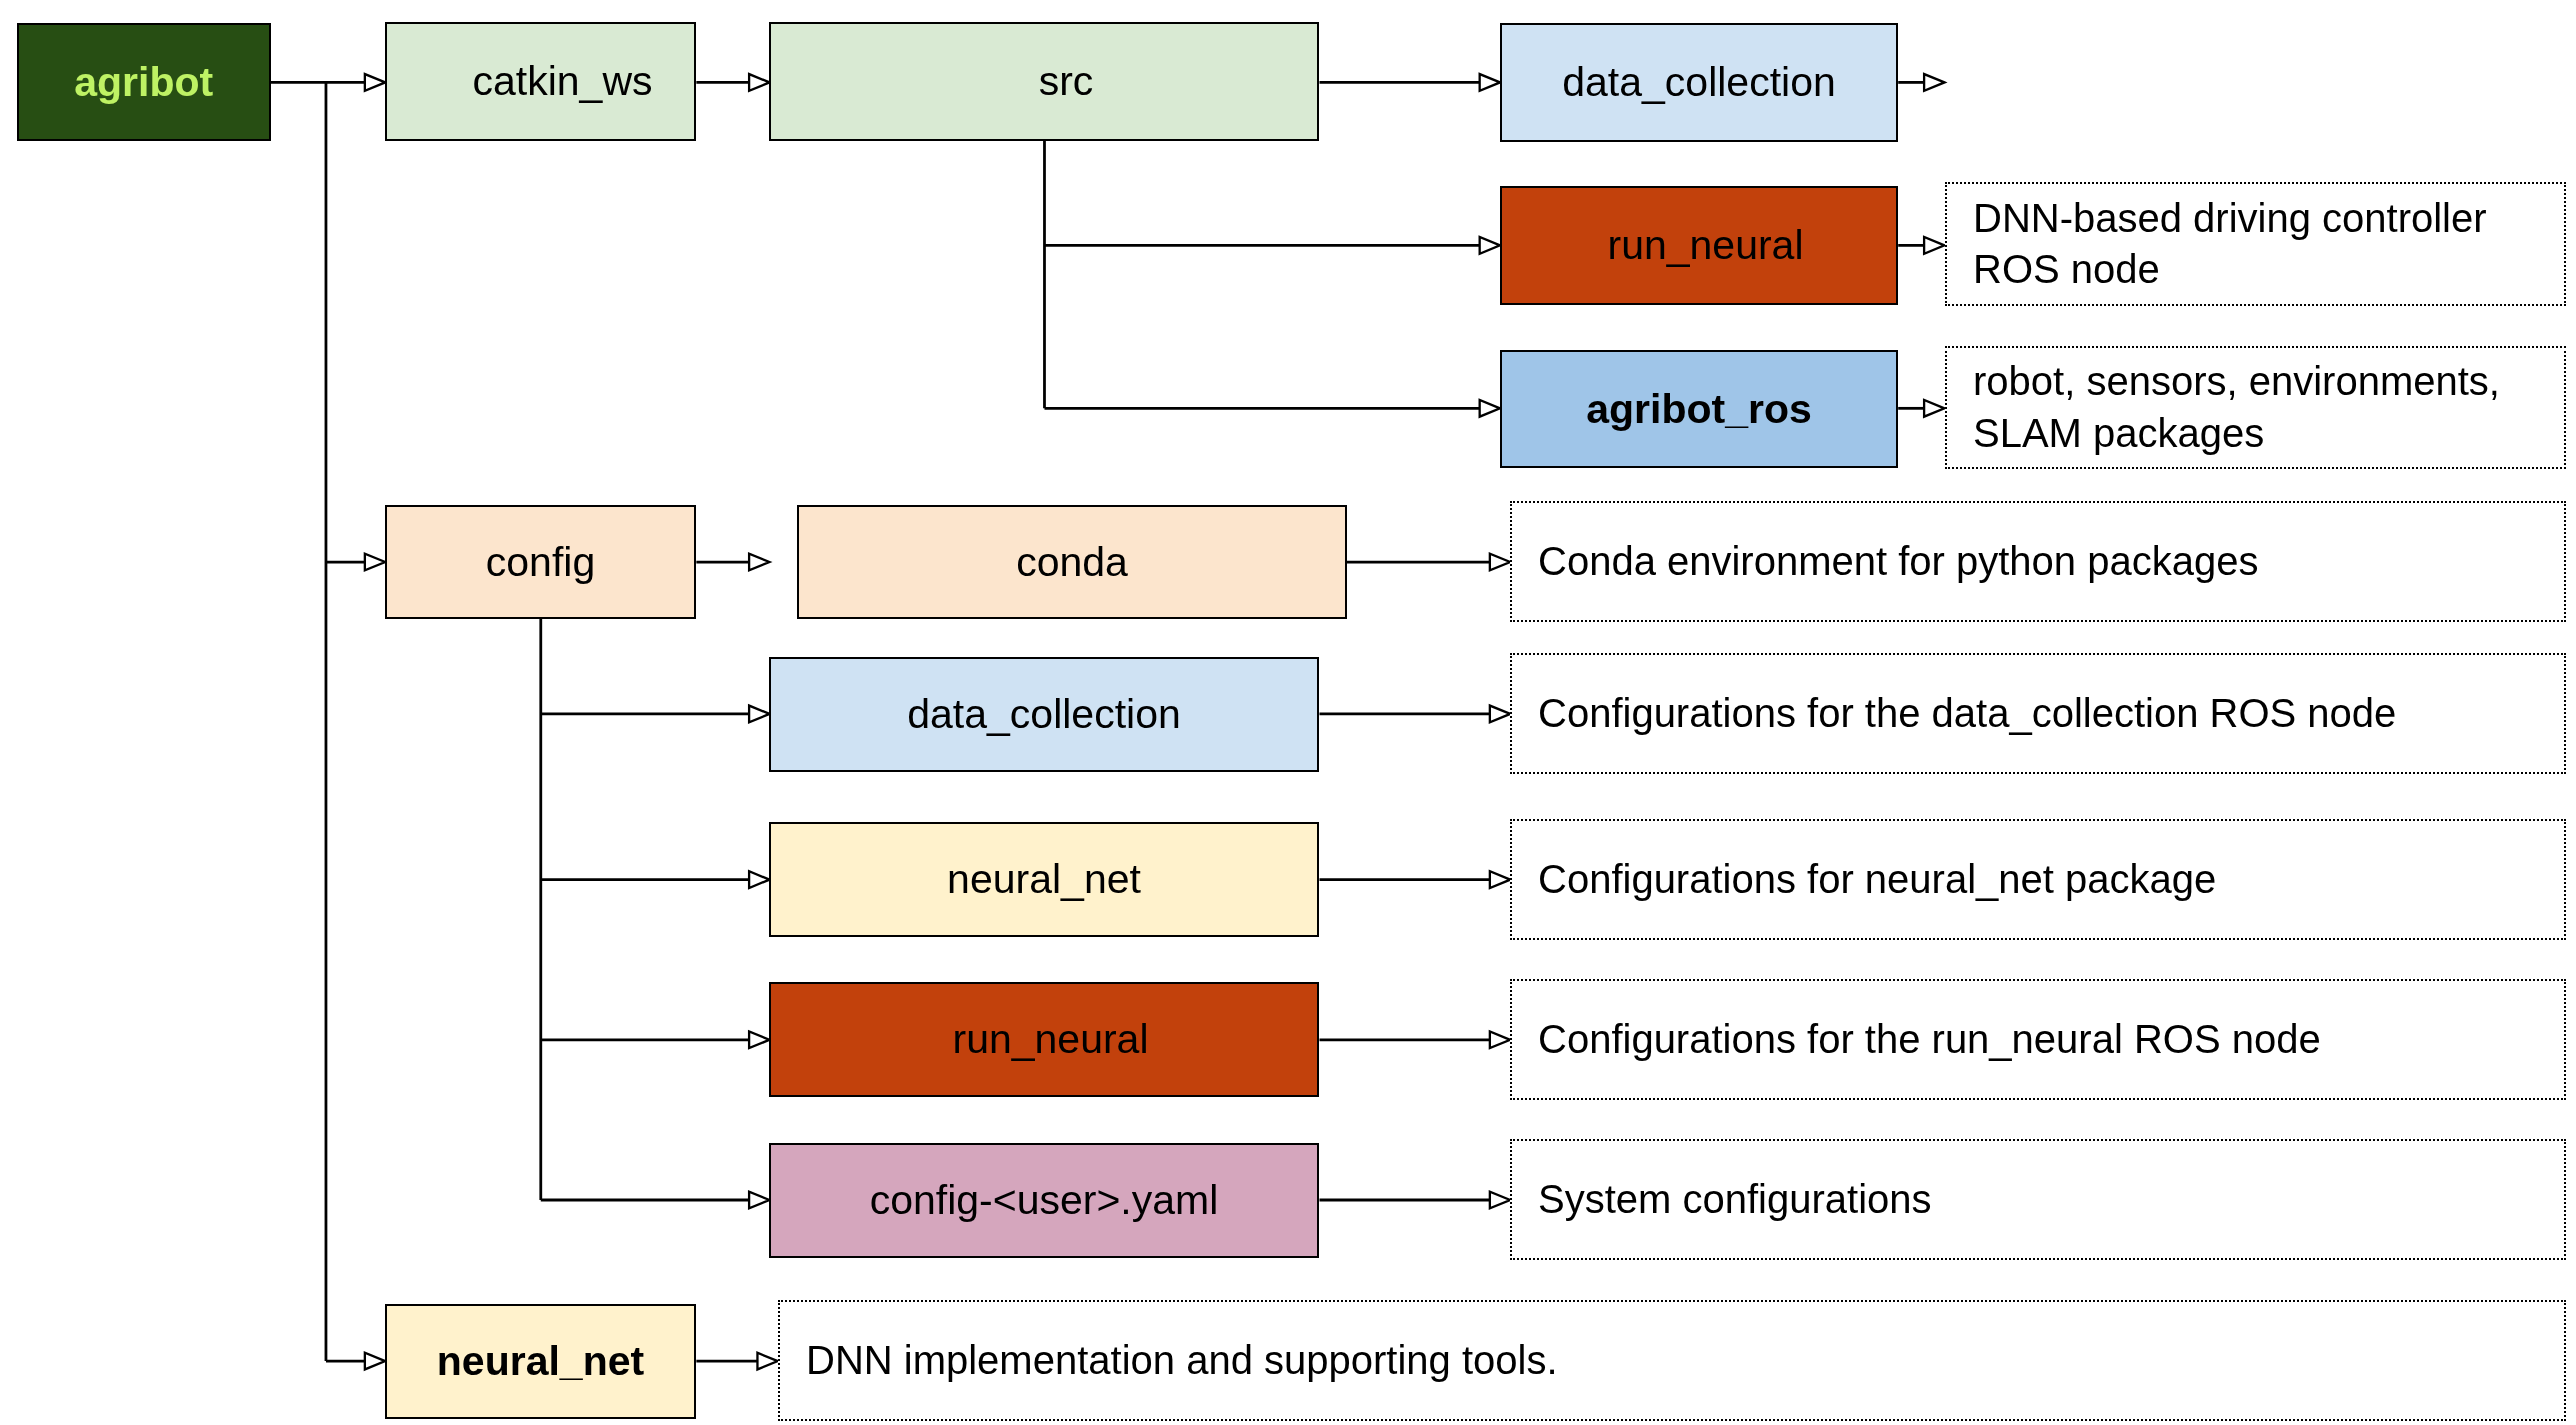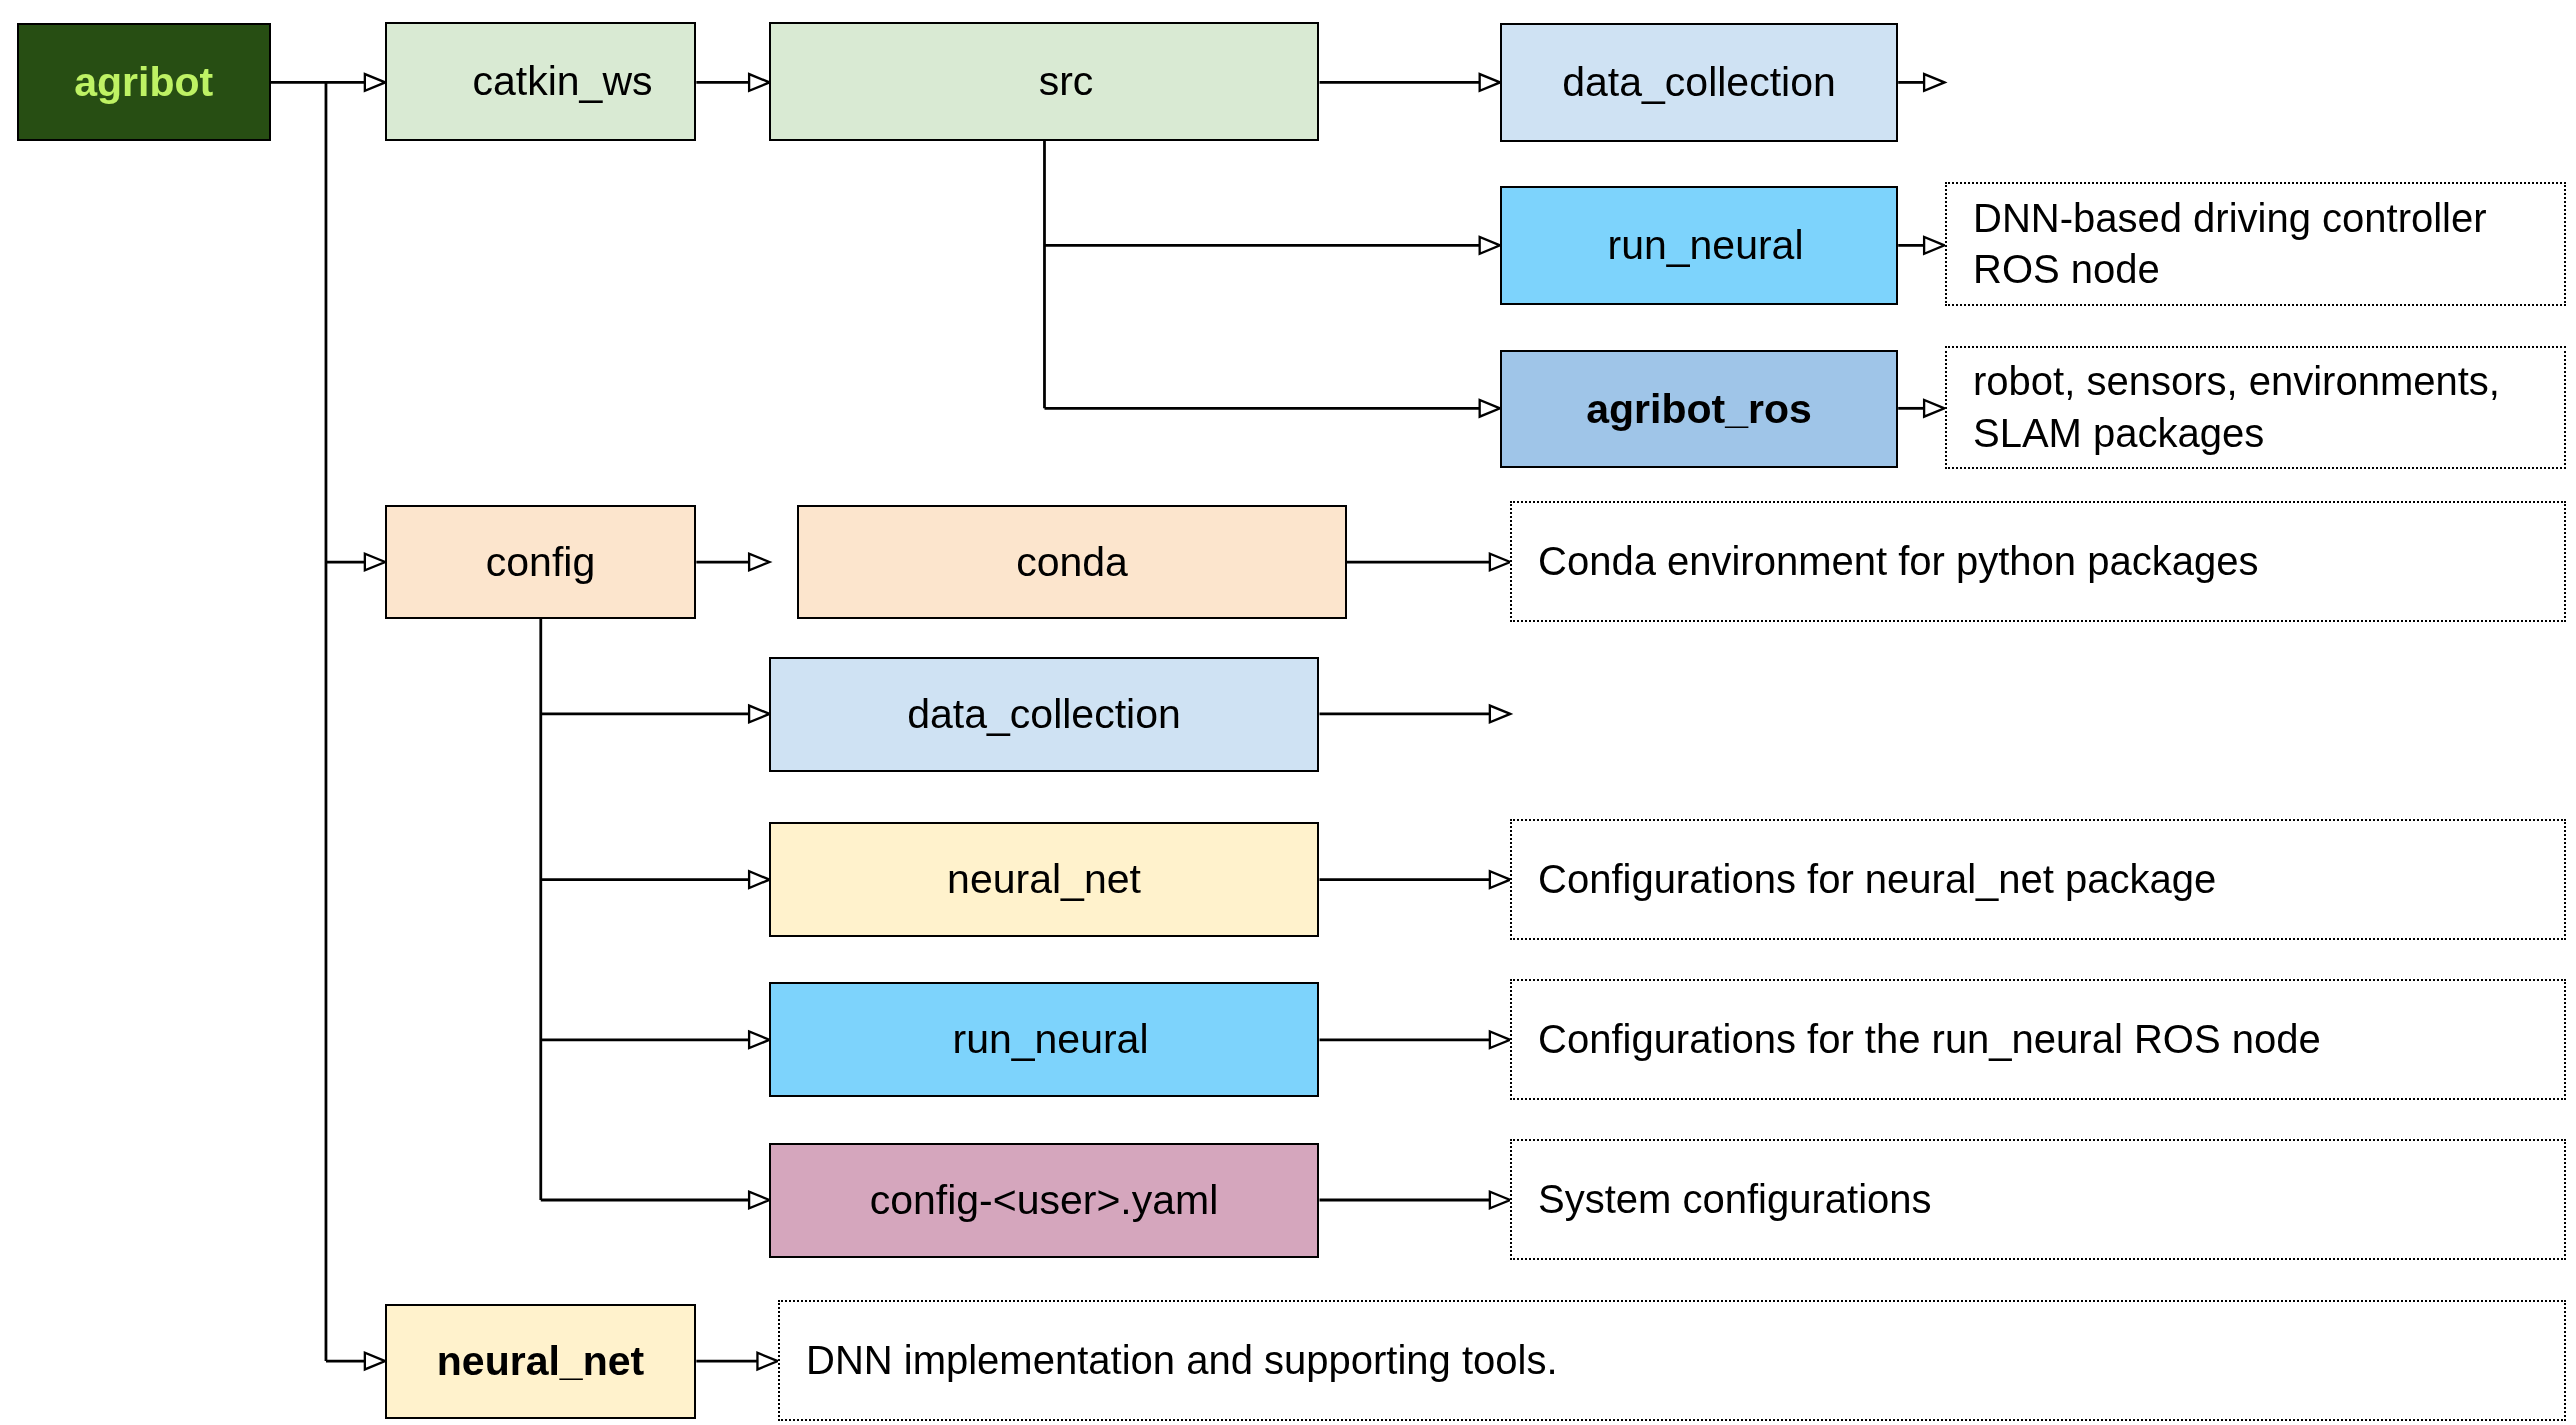--- a/index.html
+++ b/index.html
@@ -29,21 +29,21 @@
     line-height:1.28;
     padding:0 26px;
     text-align:left;
     background:#ffffff;
   }
   .bold{font-weight:bold;}
   .c-darkgreen{background:#274e13;color:#bef264;font-weight:bold;}
   .c-green{background:#d9ead3;padding-left:44px;}
   .c-blue{background:#cfe2f3;}
   .c-mblue{background:#9fc5e8;}
-  .c-purple{background:#7dd3fc;padding-left:13px;}
+  .c-purple{background:#c2410c;padding-left:13px;}
   .c-peach{background:#fce5cd;}
   .c-yellow{background:#fff2cc;}
   .c-pink{background:#d5a6bd;}
   #wires{position:absolute;left:0;top:0;width:2576px;height:1425px;}
   #wires line, #wires polyline{stroke:#000;stroke-width:3;fill:none;}
   #wires polygon{fill:#ffffff;stroke:#000;stroke-width:2.5;}
 </style>
 </head>
 <body>
 
@@ -167,20 +167,21 @@
 
   <div class="node c-yellow bold" style="left:385px;top:1304px;width:311px;height:115px;">neural_net</div>
 
 
   <div class="desc" style="left:1945px;top:182px;width:621px;height:124px;">DNN-based driving controller ROS node</div>
 
   <div class="desc" style="left:1945px;top:346px;width:621px;height:123px;">robot, sensors, environments, SLAM packages</div>
 
   <div class="desc" style="left:1510px;top:501px;width:1056px;height:121px;">Conda environment for python packages</div>
 
+  <div class="desc" style="left:1510px;top:653px;width:1056px;height:121px;">Configurations for the data_collection ROS node</div>
 
   <div class="desc" style="left:1510px;top:819px;width:1056px;height:121px;">Configurations for neural_net package</div>
 
   <div class="desc" style="left:1510px;top:979px;width:1056px;height:121px;">Configurations for the run_neural ROS node</div>
 
   <div class="desc" style="left:1510px;top:1139px;width:1056px;height:121px;">System configurations</div>
 
   <div class="desc" style="left:778px;top:1300px;width:1788px;height:121px;">DNN implementation and supporting tools.</div>
 
 </div>

